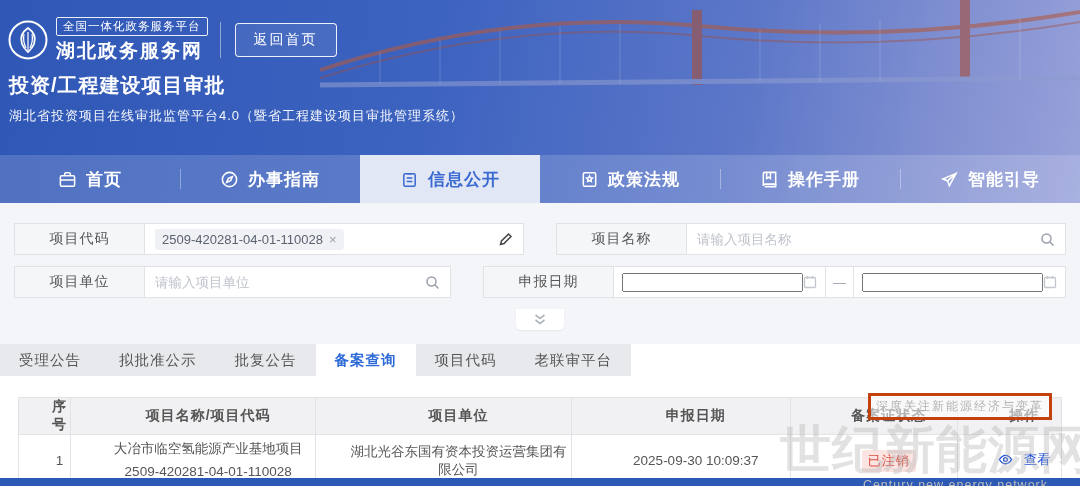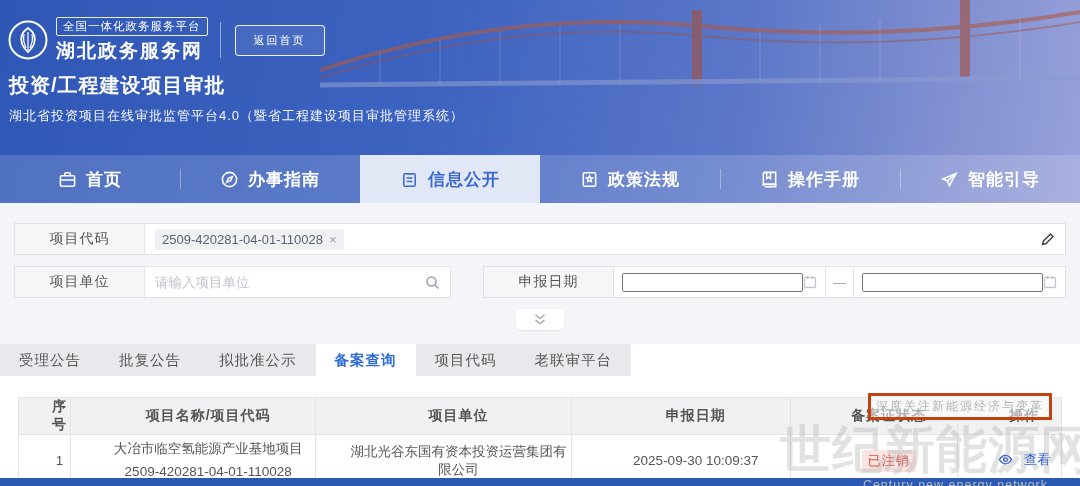--- a/index.html
+++ b/index.html
@@ -17,21 +17,21 @@
   .logo-circle { width:40px; height:40px; flex:0 0 40px; }
   .brand { margin-left:8px; display:flex; flex-direction:column; gap:2px; }
   .platform-badge {
     display:inline-block; border:1px solid rgba(255,255,255,.9); border-radius:2px;
     font-size:11.5px; padding:1px 6px; letter-spacing:1px; width:max-content;
   }
   .site-name { font-size:19px; font-weight:bold; letter-spacing:2px; }
   .vdiv { width:1px; height:36px; background:rgba(255,255,255,.45); margin:0 14px 0 12px; }
   .back-home {
     background:rgba(255,255,255,.08); border:1px solid rgba(255,255,255,.9); color:#fff;
-    font-size:11px; padding:7px 18px; border-radius:4px; cursor:pointer; letter-spacing:2px;
+    font-size:14px; padding:7px 18px; border-radius:4px; cursor:pointer; letter-spacing:2px;
     font-family:inherit;
   }
   .page-title { position:relative; font-size:20px; font-weight:bold; letter-spacing:1px; padding:8px 0 0 9px; }
   .page-subtitle { position:relative; font-size:13px; color:rgba(255,255,255,.95); padding:8px 0 0 9px; letter-spacing:1px; }
 
   
   .nav {
     position:absolute; bottom:0; left:0; right:0; height:48px;
     background:rgba(255,255,255,.16); display:flex;
   }
@@ -209,20 +209,32 @@
       <div class="fgroup">
         <div class="flabel">项目代码</div>
         <div class="fbody">
           <span class="tag">
             <span>2509-420281-04-01-110028</span>
             <span class="x">×</span>
           </span>
           <span class="icon-right">
             <svg width="15" height="15" viewBox="0 0 15 15" fill="none" stroke="#444" stroke-width="1.5">
               <path d="M2.5 12.5 l1 -3.5 7 -7 2.5 2.5 -7 7 Z"></path>
+            </svg>
+          </span>
+        </div>
+      </div>
+      <div class="fgroup">
+        <div class="flabel">项目名称</div>
+        <div class="fbody">
+          <input type="text" placeholder="请输入项目名称" style="">
+          <span class="icon-right">
+            <svg width="15" height="15" viewBox="0 0 15 15" fill="none" stroke="#9aa0ab" stroke-width="1.5">
+              <circle cx="6.5" cy="6.5" r="4.5"></circle>
+                <line x1="10" y1="10" x2="13.5" y2="13.5"></line>
             </svg>
           </span>
         </div>
       </div>
     </div>
 
     <div class="filter-row">
       <div class="fgroup">
         <div class="flabel">项目单位</div>
         <div class="fbody">
@@ -269,22 +281,22 @@
           <path d="M2.5 2 L7 5.5 L11.5 2"></path>
             <path d="M2.5 7 L7 10.5 L11.5 7"></path>
         </svg>
       </button>
     </div>
   </section>
 
   <section class="lower">
     <div class="tabbar">
       <div class="tab">受理公告</div>
+      <div class="tab">拟批准公示</div>
       <div class="tab">批复公告</div>
-      <div class="tab">拟批准公示</div>
       <div class="tab active">备案查询</div>
       <div class="tab">项目代码</div>
       <div class="tab">老联审平台</div>
     </div>
 
     <table class="grid">
       <colgroup>
         <col style="width:5%">
           <col style="width:23.5%">
           <col style="width:24.5%">

